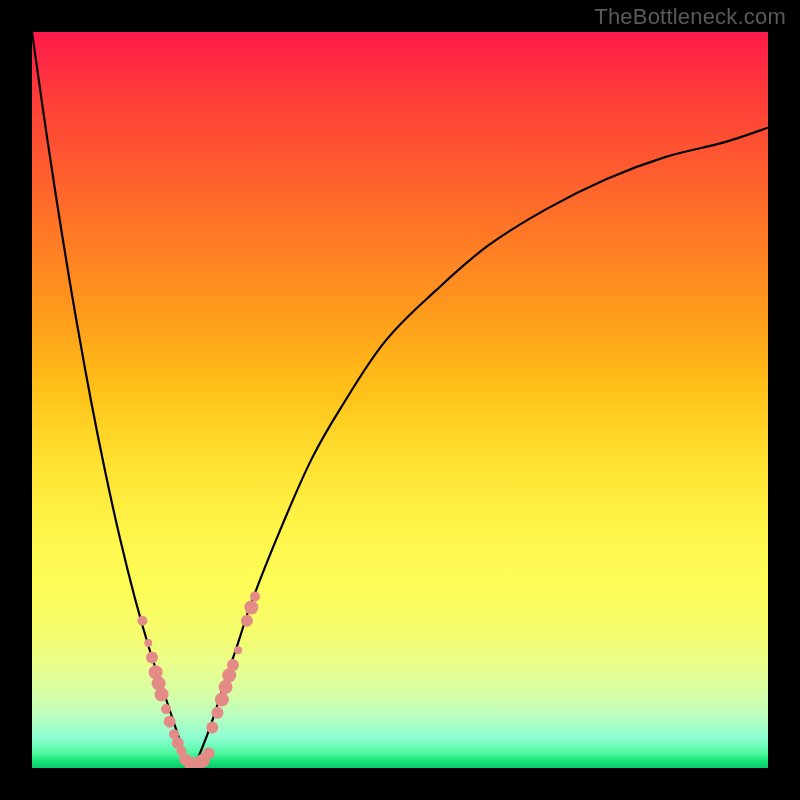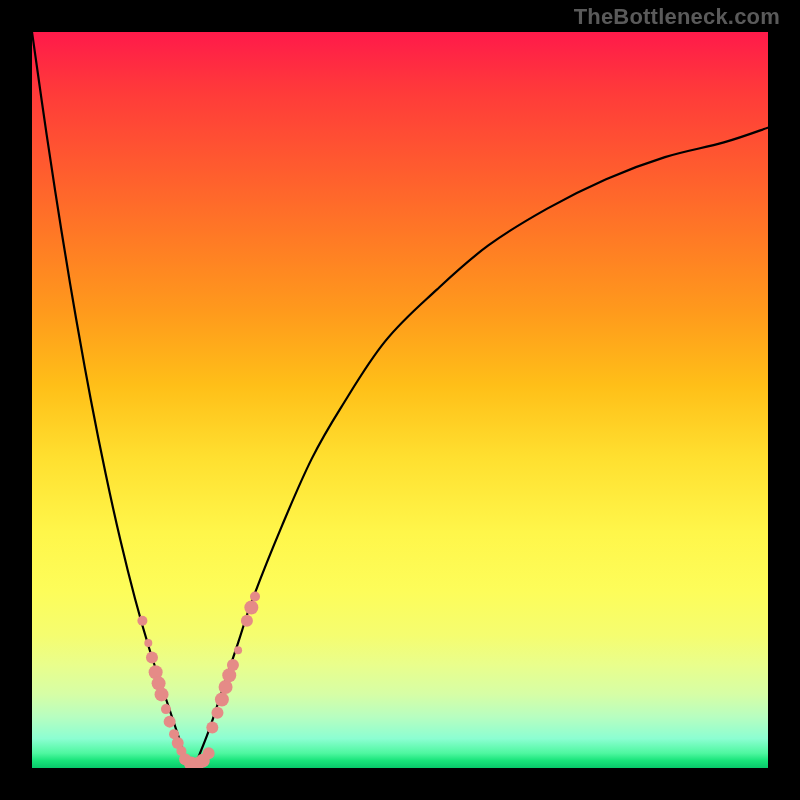--- a/index.html
+++ b/index.html
@@ -44,24 +44,24 @@
       #b8fec0 93%,
       #8cfed2 96%,
       #4ef7a0 98%,
       #18e47a 99%,
       #08c96a 100%
     );
   }
   .watermark {
     position: absolute;
     top: 4px;
-    right: 20px;
+    right: 14px;
     color: #5a5a5a;
     font-size: 22px;
-    font-weight: 700;
+    font-weight: 400;
     letter-spacing: 0.2px;
     user-select: none;
   }
   svg.curves {
     position: absolute;
     left: 0; top: 0;
     width: 736px; height: 736px;
   }
   .curve {
     fill: none;

